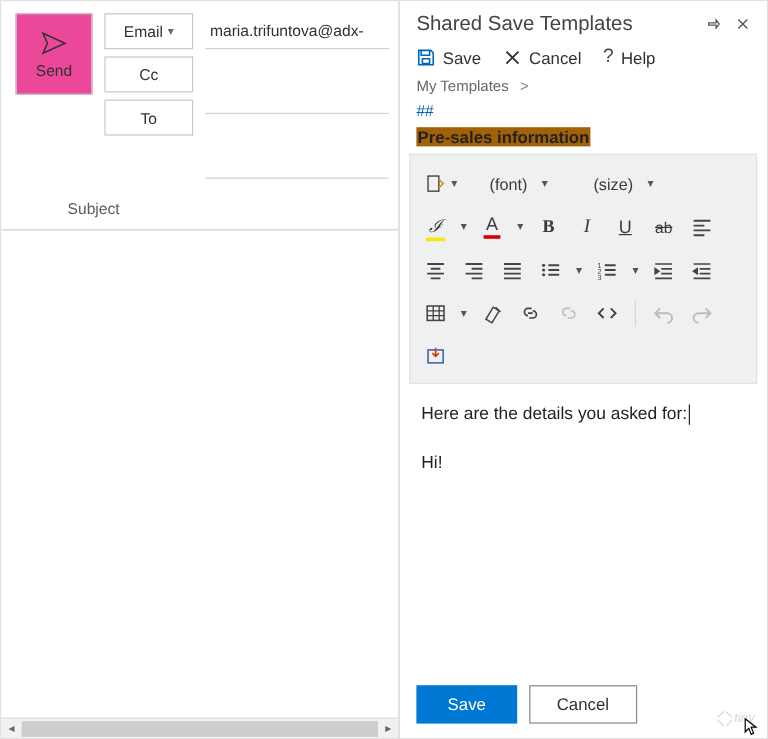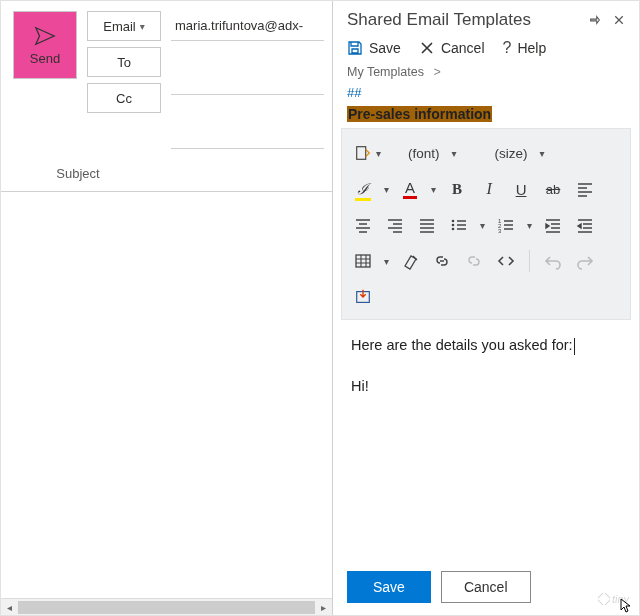--- a/index.html
+++ b/index.html
@@ -214,24 +214,24 @@
             </svg>
           <span>Send</span>
         </div>
       </div>
       <div class="field-col">
         <div class="hdr-btn">
           <span>Email</span>
           <span class="chev">▾</span>
         </div>
         <div class="hdr-btn">
+          <span>Cc</span>
+        </div>
+        <div class="hdr-btn">
           <span>To</span>
-        </div>
-        <div class="hdr-btn">
-          <span>Cc</span>
         </div>
       </div>
       <div class="value-col">
         <div class="value-field">maria.trifuntova@adx-</div>
         <div class="value-field"></div>
         <div class="value-field"></div>
       </div>
     </div>
     <div class="subject-row">
       <span class="subject-label">Subject</span>
@@ -241,21 +241,21 @@
       <div class="arrow">◂</div>
       <div class="track">
           <div class="thumb"></div>
         </div>
       <div class="arrow">▸</div>
     </div>
   </div>
 
   <div class="right">
     <div class="pane-title-row">
-      <div class="pane-title">Shared Email Templates</div>
+      <div class="pane-title">Shared Save Templates</div>
       <div class="pin">
         <svg viewBox="0 0 16 16" width="14" height="14">
             <path d="M3 7 L10 7 L10 4 L13 8 L10 12 L10 9 L3 9 Z" fill="none" stroke="#555" stroke-width="1.2"></path>
           </svg>
       </div>
       <div class="close-x">
         <svg viewBox="0 0 16 16" width="12" height="12">
             <path d="M3 3 L13 13 M13 3 L3 13" stroke="#555" stroke-width="1.6"></path>
           </svg>
       </div>

